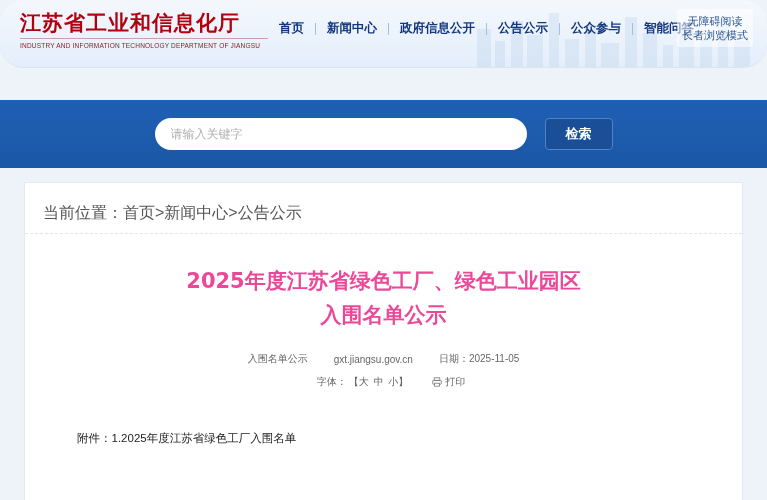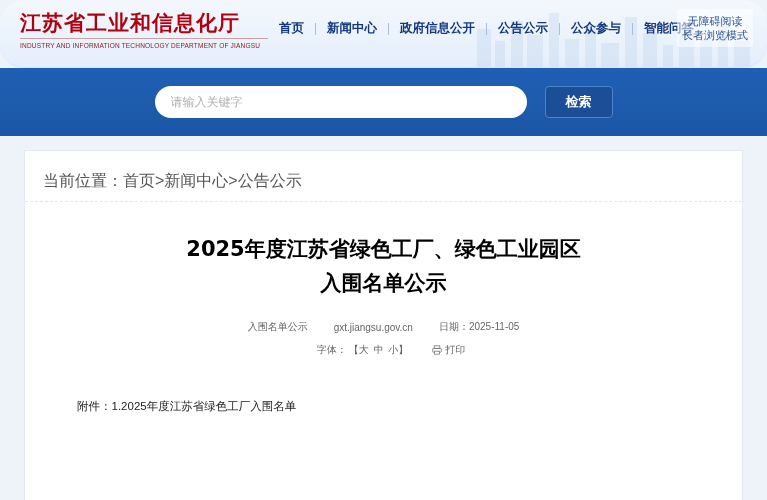--- a/index.html
+++ b/index.html
@@ -96,20 +96,21 @@
 
   
   .search-band {
     height: 68px;
     background: linear-gradient(180deg, #1f5fb4 0%, #1b57a6 100%);
     position: relative;
     display: flex;
     align-items: center;
     justify-content: center;
     gap: 18px;
+    margin-top: 32px;
   }
   .search-input {
     width: 372px;
     height: 32px;
     border-radius: 16px;
     border: none;
     outline: none;
     background: #ffffff;
     padding: 0 16px;
     font-size: 12px;
@@ -144,21 +145,21 @@
     color: #555;
     padding: 20px 18px 9px 18px;
     border-bottom: 1px dashed #dfe6ef;
   }
 
   .doc-title {
     text-align: center;
     font-family: "DejaVu Sans", sans-serif;
     font-size: 21px;
     font-weight: bold;
-    color: #000000;
+    color: #ec4899;
     line-height: 34px;
     padding: 30px 60px 0 60px;
   }
   .doc-meta {
     display: flex;
     justify-content: center;
     align-items: center;
     gap: 26px;
     font-size: 10px;
     color: #666;

